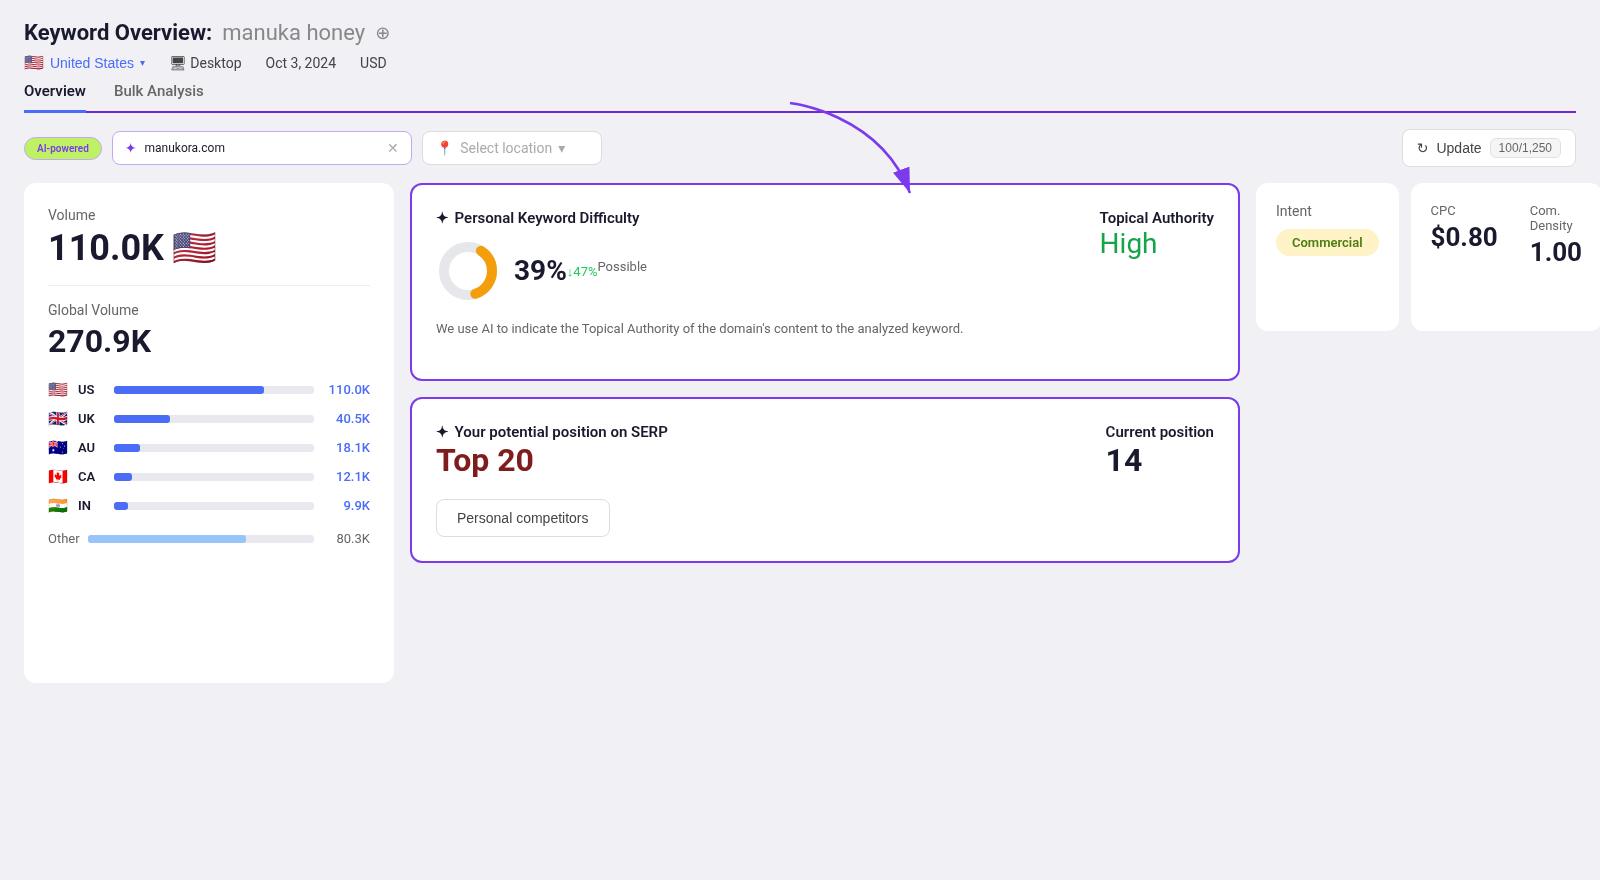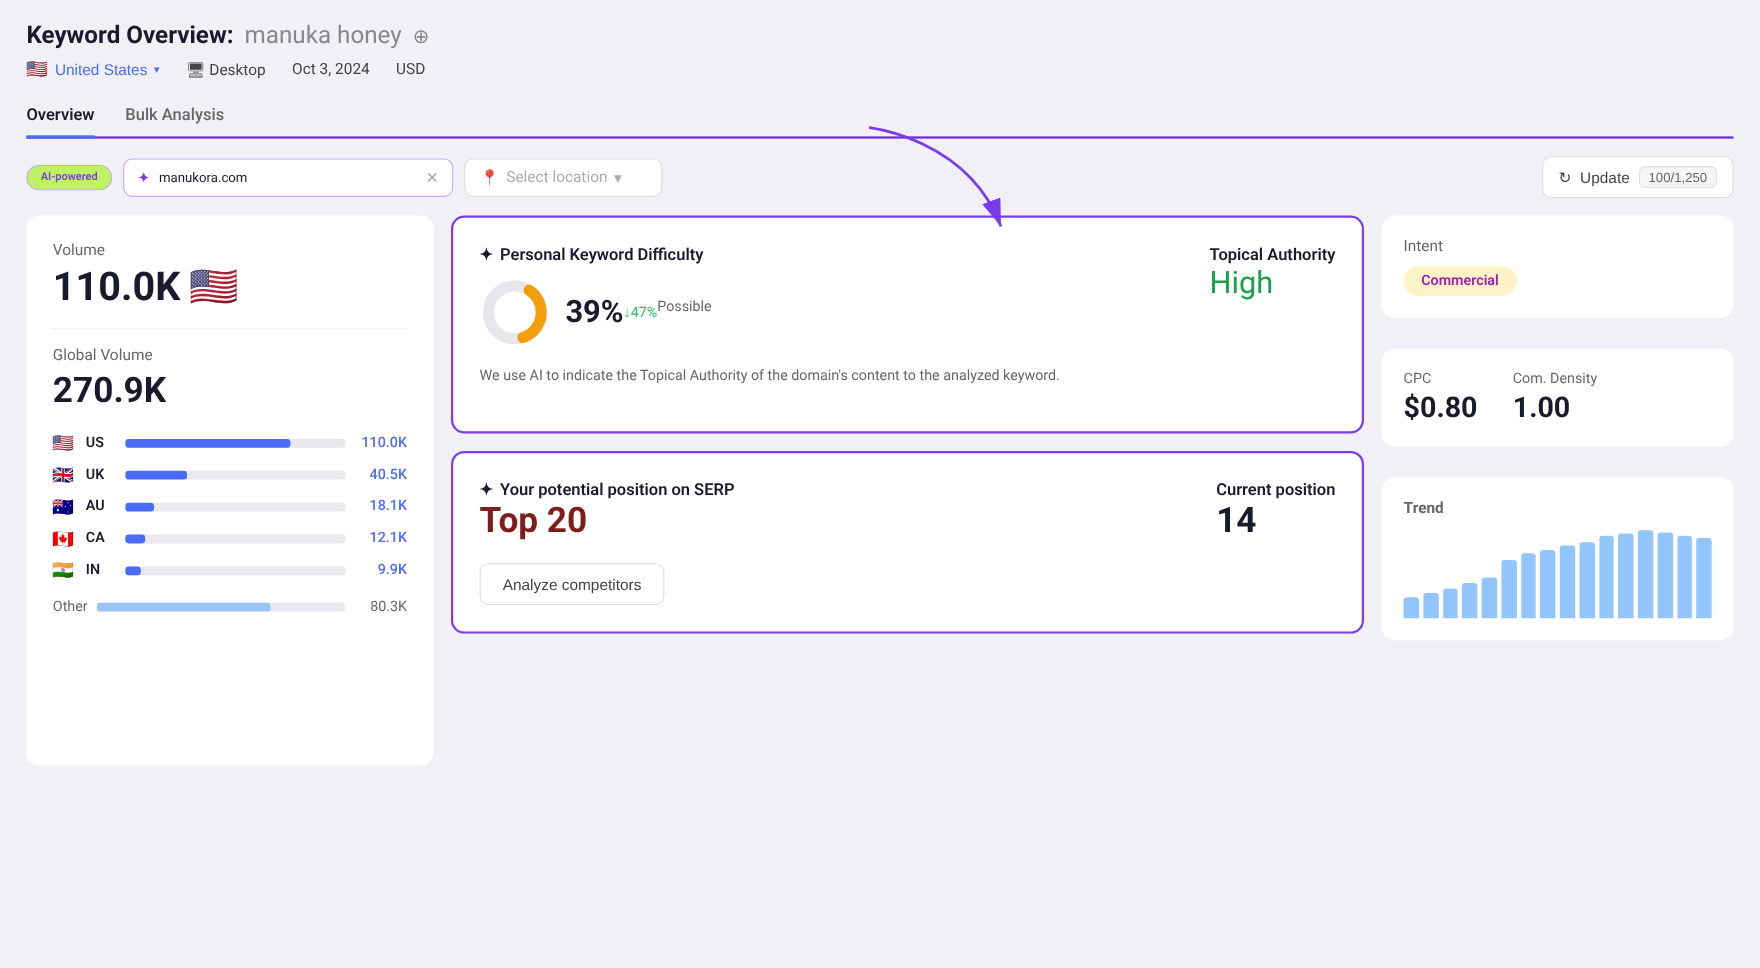--- a/index.html
+++ b/index.html
@@ -6,21 +6,21 @@
     body {
       font-family: -apple-system, BlinkMacSystemFont, 'Segoe UI', Roboto, sans-serif;
       background: #f0f0f5;
       width: 1600px;
       min-height: 880px;
       padding: 20px 24px;
       color: #1a1a2e;
     }
 
     
-    .header { margin-bottom: 12px; }
+    .header { margin-bottom: 0; }
     .title-row { display: flex; align-items: center; gap: 10px; margin-bottom: 8px; }
     .title-keyword { font-size: 22px; font-weight: 700; color: #1a1a2e; }
     .title-term { font-size: 22px; font-weight: 400; color: #888; }
     .plus-icon { color: #888; font-size: 18px; cursor: pointer; }
     .meta-row { display: flex; align-items: center; gap: 24px; font-size: 14px; color: #444; }
     .location-btn {
       display: flex; align-items: center; gap: 6px;
       color: #4a6cf7; font-weight: 500; cursor: pointer; border: none; background: none;
       font-size: 14px;
     }
@@ -142,25 +142,25 @@
     .serp-title { display: flex; align-items: center; gap: 6px; font-size: 15px; font-weight: 600; color: #1a1a2e; }
     .current-pos-label { font-size: 15px; font-weight: 600; color: #1a1a2e; }
     .serp-value { font-size: 32px; font-weight: 700; color: #7f1d1d; }
     .current-pos-value { font-size: 32px; font-weight: 700; color: #1a1a2e; }
     .analyze-btn {
       background: white; color: #444; border: 1.5px solid #ddd; border-radius: 8px;
       padding: 10px 20px; font-size: 14px; font-weight: 500; cursor: pointer; margin-top: 12px;
     }
 
     
-    .right-panel { display: flex; flex-direction: column; gap: 28px; }
+    .right-panel { display: flex; flex-direction: row; gap: 12px; }
     .intent-card { background: white; border-radius: 12px; padding: 20px; }
     .intent-label { font-size: 14px; color: #666; margin-bottom: 10px; }
     .commercial-badge {
-      background: #fef3c7; color: #a21caf; border: none; border-radius: 20px;
+      background: #fef3c7; color: #4d7c0f; border: none; border-radius: 20px;
       padding: 6px 16px; font-size: 13px; font-weight: 600; display: inline-block;
     }
     .metrics-card { background: white; border-radius: 12px; padding: 20px; }
     .metrics-row { display: flex; gap: 32px; }
     .metric-item {}
     .metric-label { font-size: 13px; color: #666; margin-bottom: 4px; }
     .metric-value { font-size: 26px; font-weight: 700; color: #1a1a2e; }
     .trend-card { background: white; border-radius: 12px; padding: 20px; }
     .trend-label { font-size: 14px; color: #666; margin-bottom: 12px; font-weight: bold; }
     .trend-bars { display: flex; align-items: flex-end; gap: 4px; height: 80px; }
@@ -329,21 +329,21 @@
             <span>✦</span>
             <span>Your potential position on SERP</span>
           </div>
           <div class="serp-value">Top 20</div>
         </div>
         <div>
           <div class="current-pos-label">Current position</div>
           <div class="current-pos-value">14</div>
         </div>
       </div>
-      <button class="analyze-btn">Analyze competitors</button>
+      <button class="analyze-btn">Personal competitors</button>
     </div>
   </div>
 
   <div class="right-panel">
     <div class="intent-card">
       <div class="intent-label">Intent</div>
       <span class="commercial-badge">Commercial</span>
     </div>
     <div class="metrics-card">
       <div class="metrics-row">

